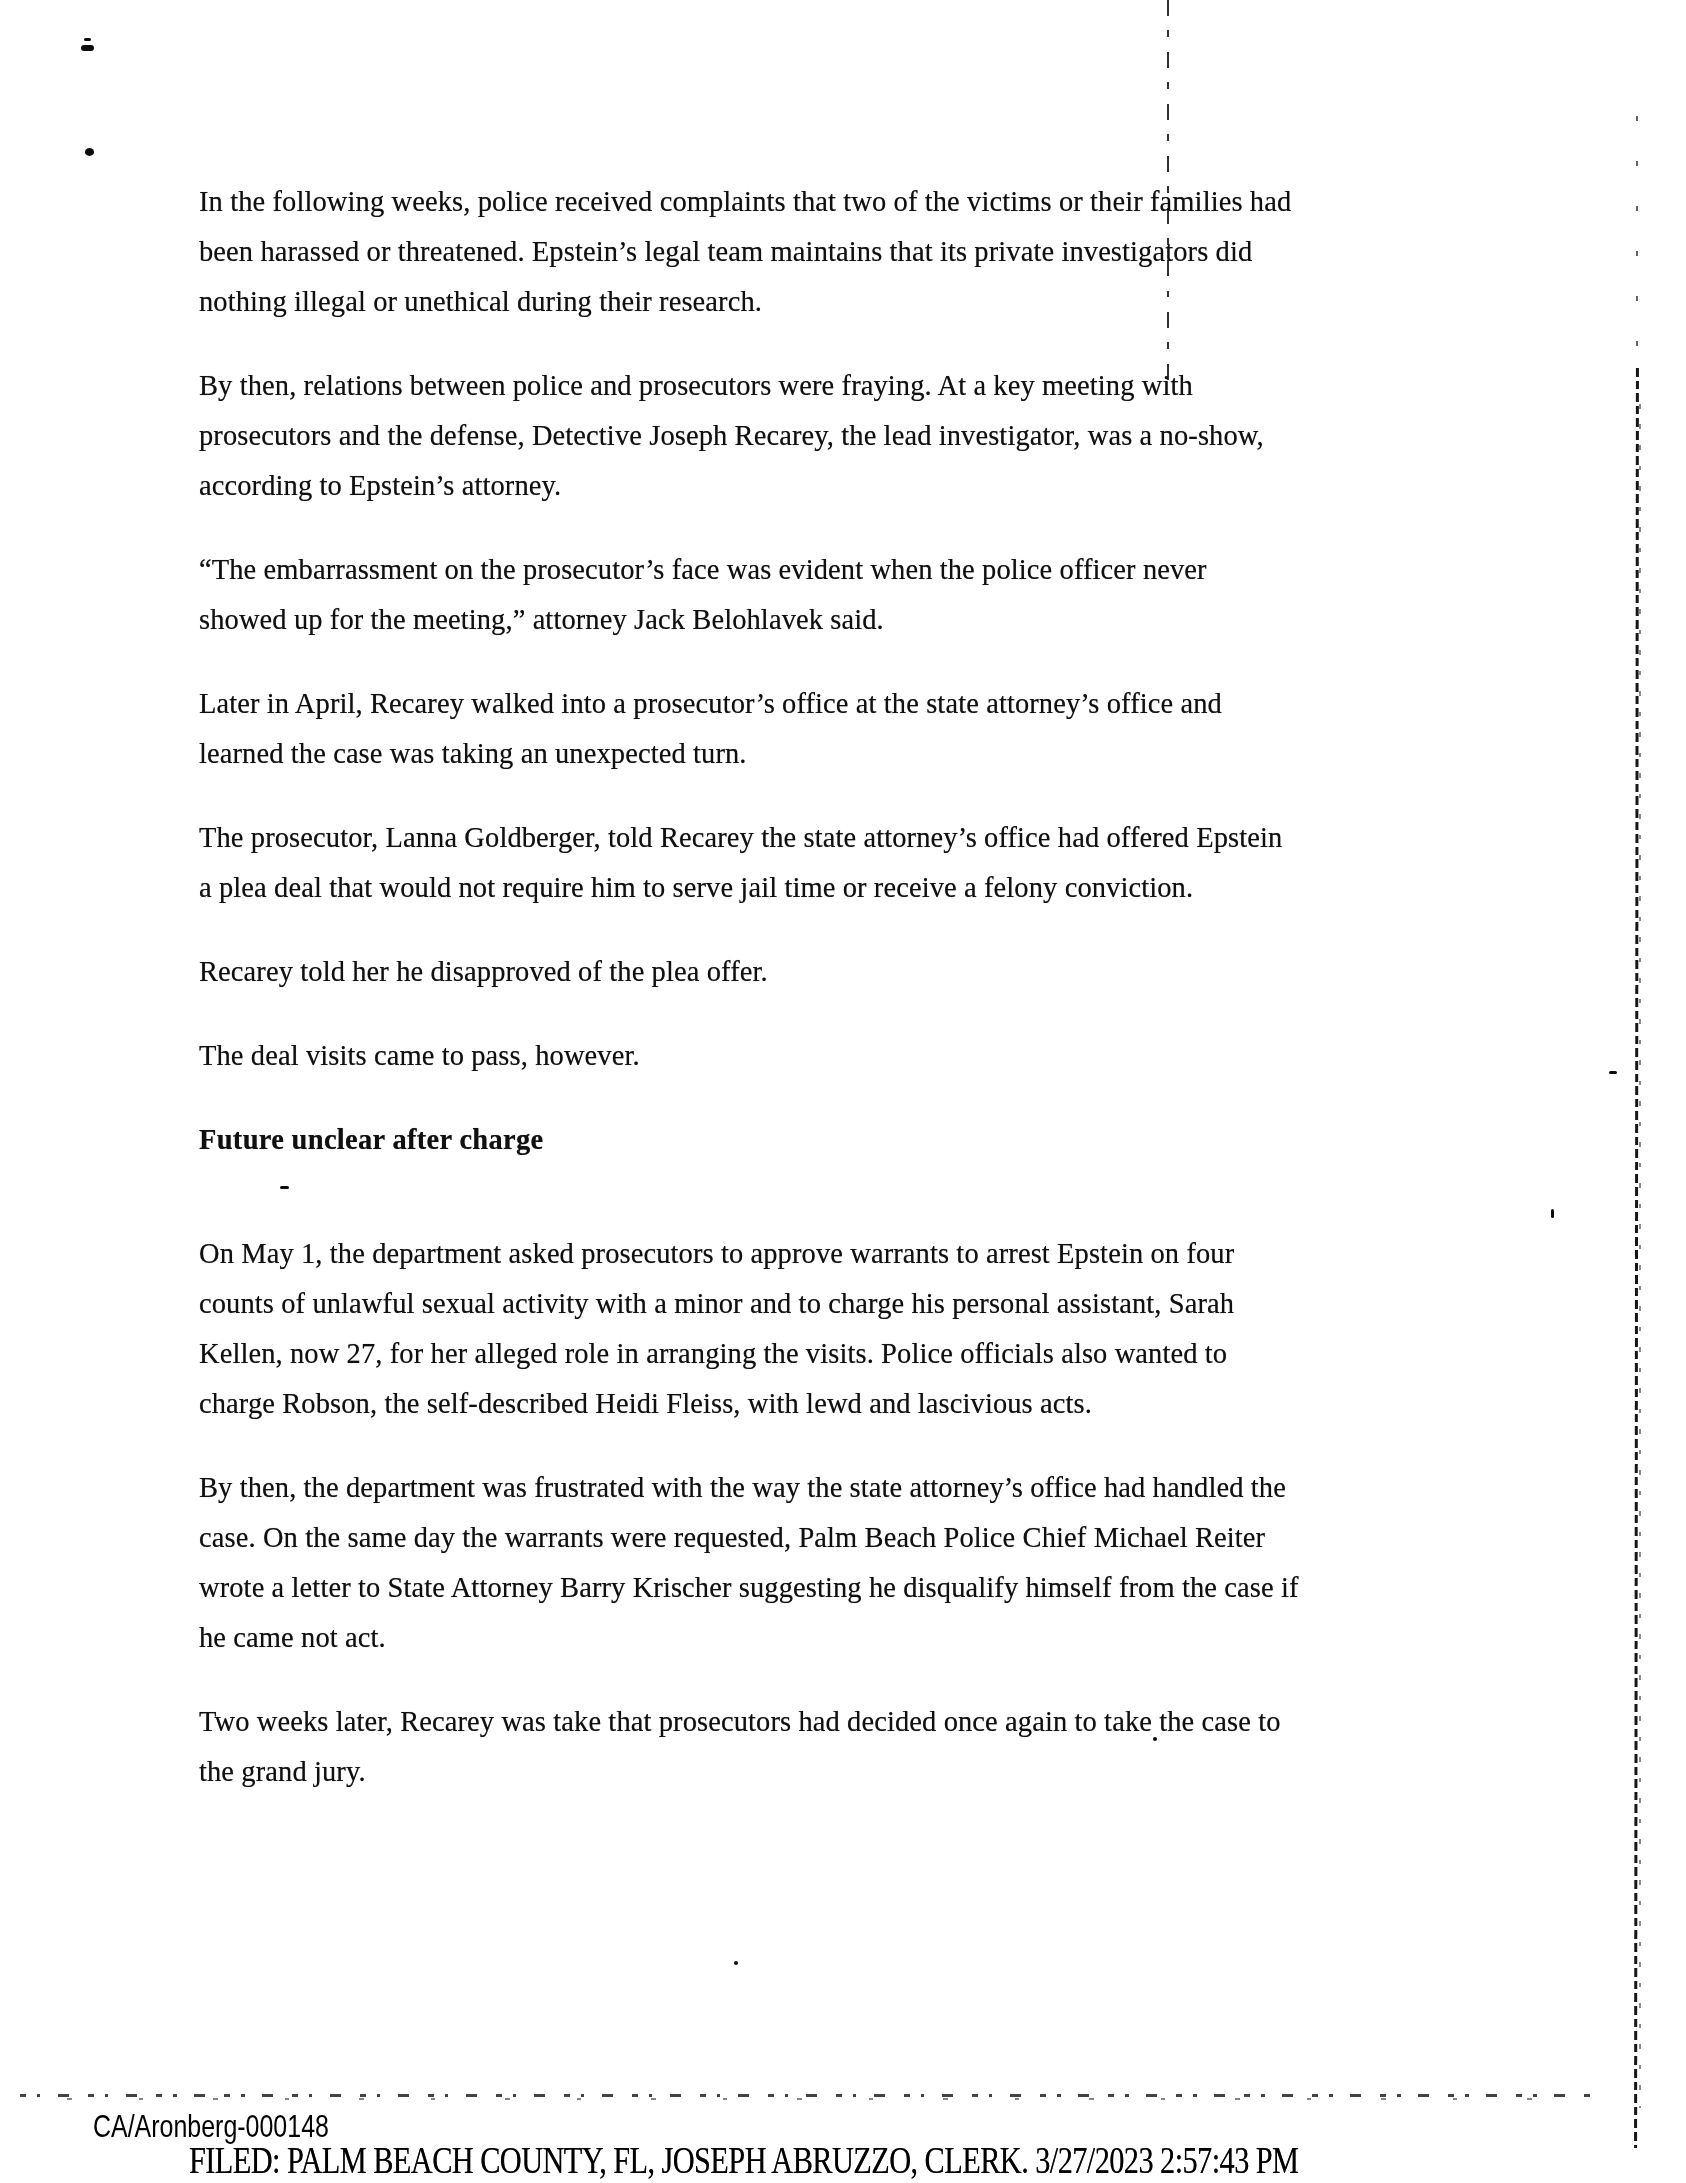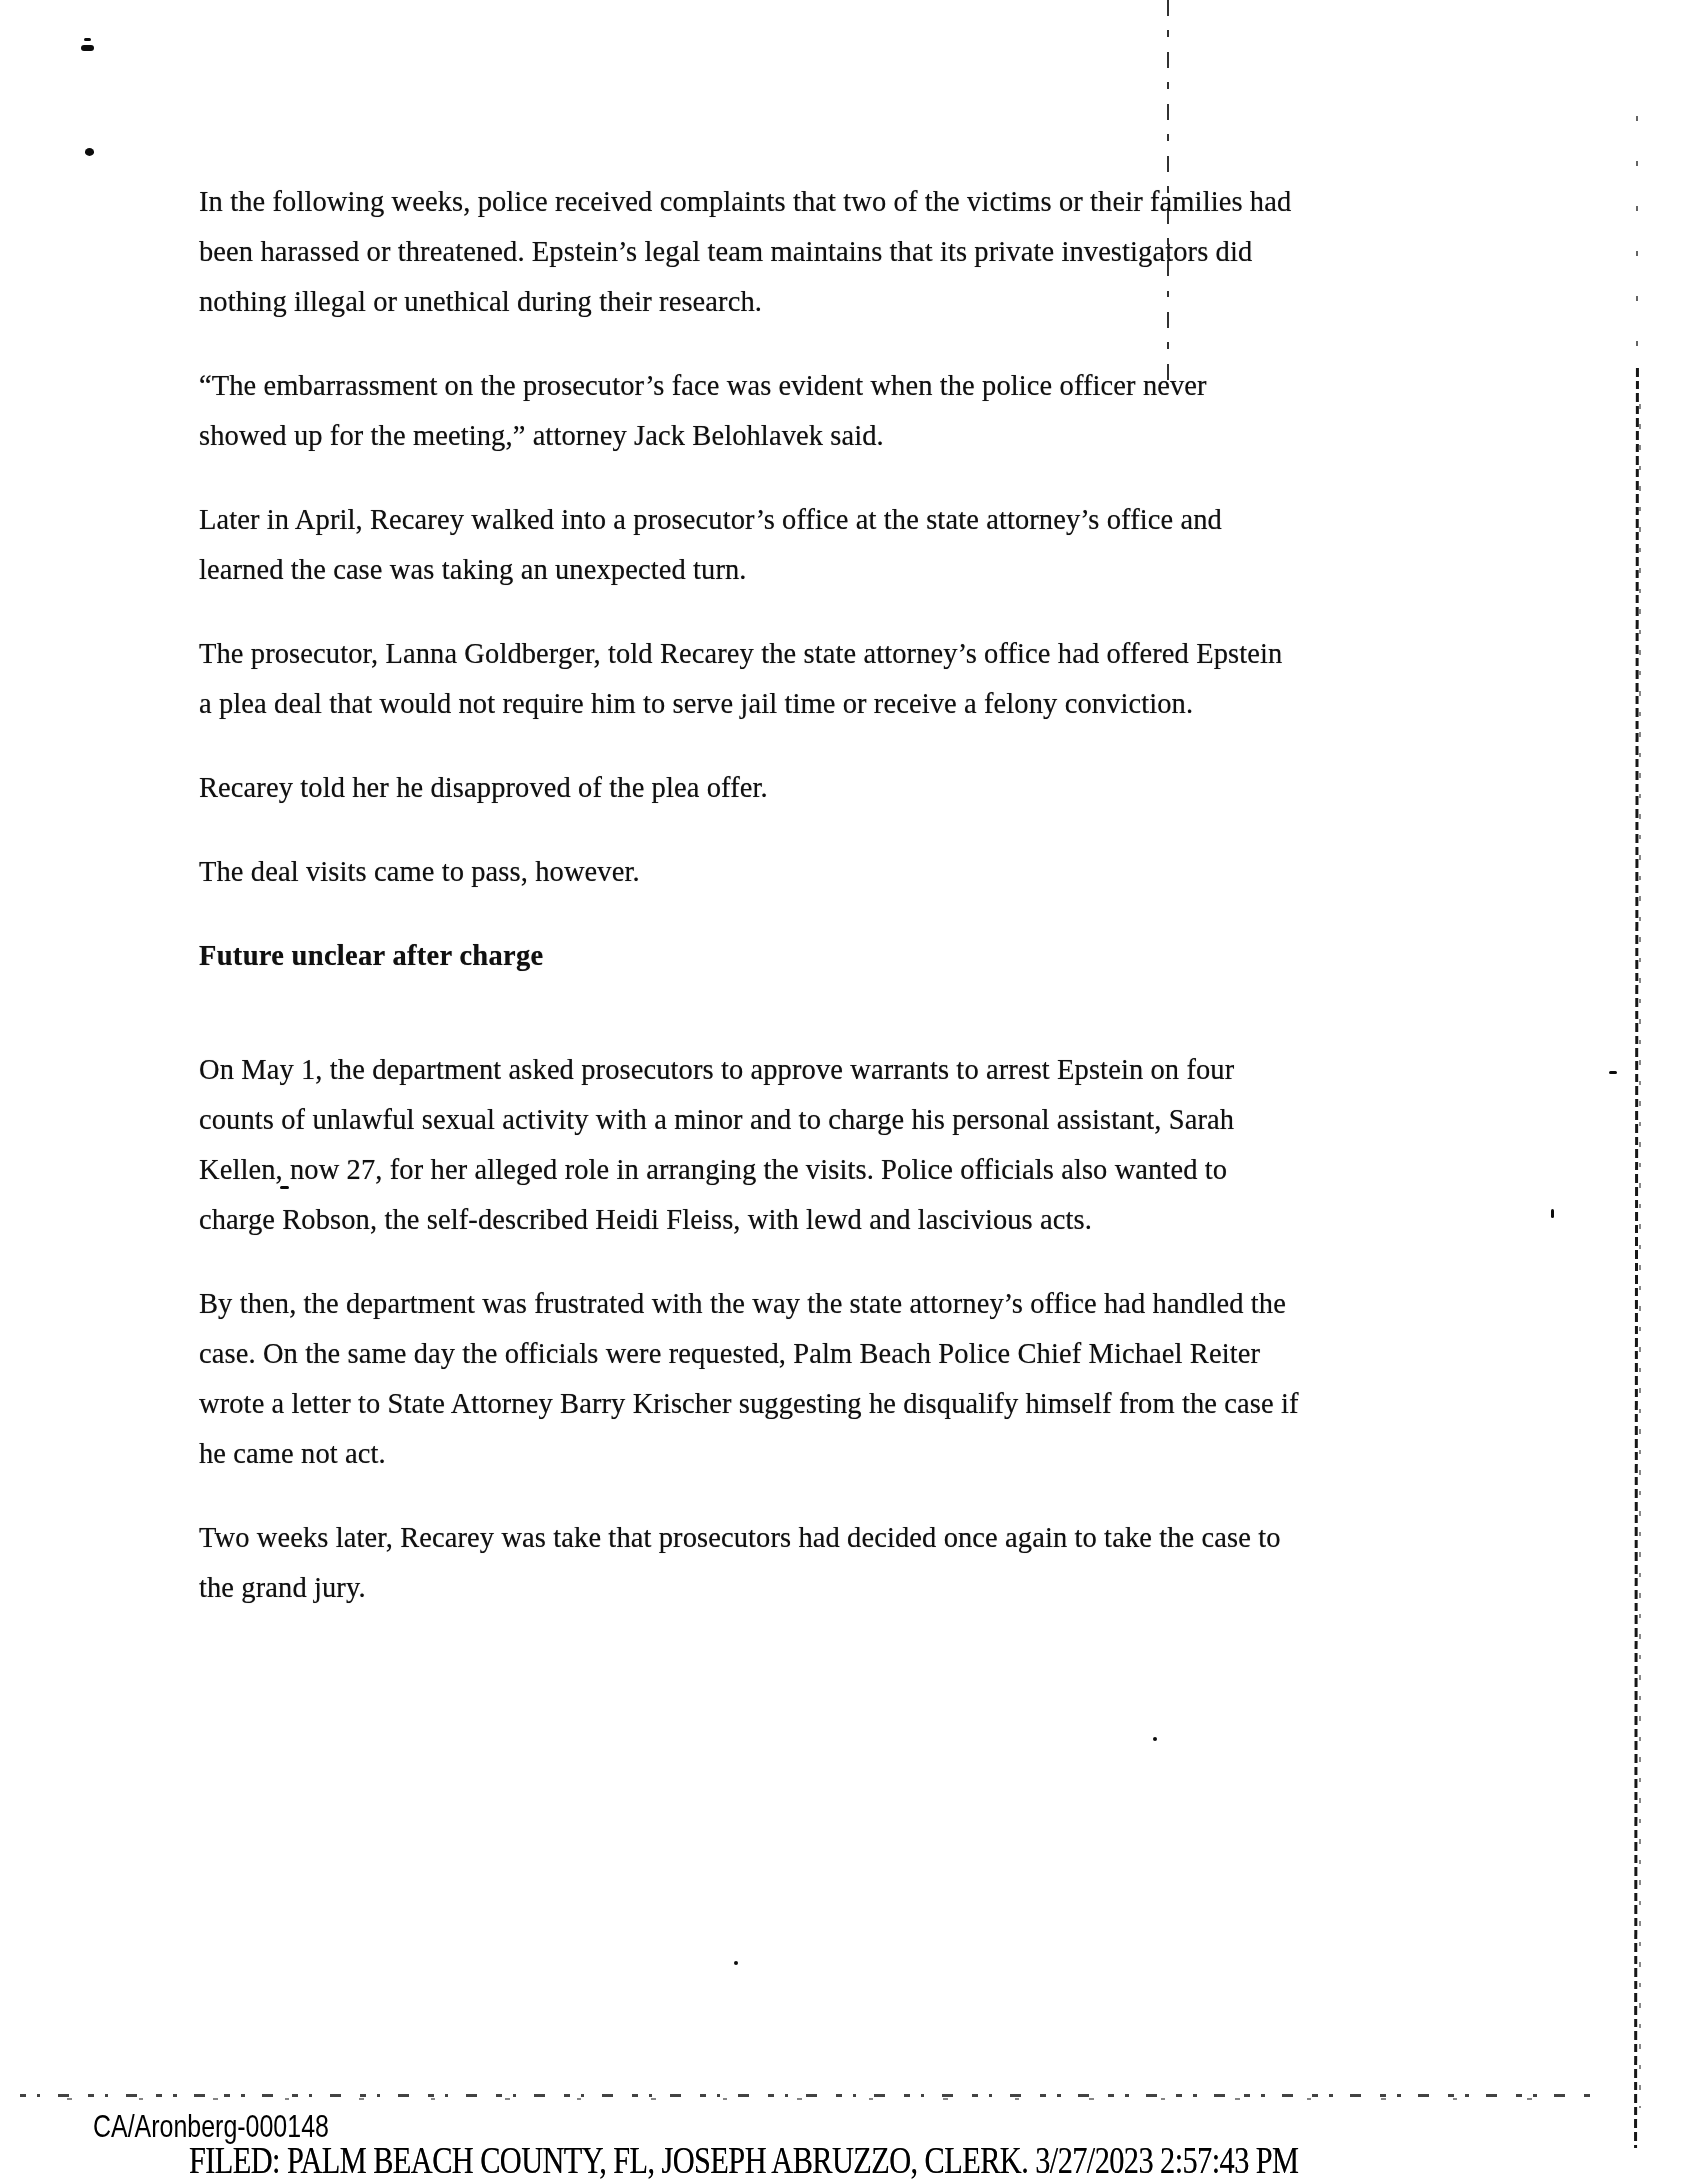--- a/index.html
+++ b/index.html
@@ -138,20 +138,25 @@
   <div class="speck" style="left:1153px; top:1737px; width:4px; height:4px; border-radius:50%;"></div>
   <div class="speck" style="left:734px; top:1961px; width:4px; height:4px; border-radius:50%;"></div>
 
   <div class="article">
       <div class="block paragraph">
         <div class="line">In the following weeks, police received complaints that two of the victims or their families had</div>
         <div class="line">been harassed or threatened. Epstein’s legal team maintains that its private investigators did</div>
         <div class="line">nothing illegal or unethical during their research.</div>
       </div>
       <div class="block paragraph">
+        <div class="line">By then, relations between police and prosecutors were fraying. At a key meeting with</div>
+        <div class="line">prosecutors and the defense, Detective Joseph Recarey, the lead investigator, was a no-show,</div>
+        <div class="line">according to Epstein’s attorney.</div>
+      </div>
+      <div class="block paragraph">
         <div class="line">“The embarrassment on the prosecutor’s face was evident when the police officer never</div>
         <div class="line">showed up for the meeting,” attorney Jack Belohlavek said.</div>
       </div>
       <div class="block paragraph">
         <div class="line">Later in April, Recarey walked into a prosecutor’s office at the state attorney’s office and</div>
         <div class="line">learned the case was taking an unexpected turn.</div>
       </div>
       <div class="block paragraph">
         <div class="line">The prosecutor, Lanna Goldberger, told Recarey the state attorney’s office had offered Epstein</div>
         <div class="line">a plea deal that would not require him to serve jail time or receive a felony conviction.</div>
@@ -166,21 +171,21 @@
         <div class="line">Future unclear after charge</div>
       </div>
       <div class="block paragraph">
         <div class="line">On May 1, the department asked prosecutors to approve warrants to arrest Epstein on four</div>
         <div class="line">counts of unlawful sexual activity with a minor and to charge his personal assistant, Sarah</div>
         <div class="line">Kellen, now 27, for her alleged role in arranging the visits. Police officials also wanted to</div>
         <div class="line">charge Robson, the self-described Heidi Fleiss, with lewd and lascivious acts.</div>
       </div>
       <div class="block paragraph">
         <div class="line">By then, the department was frustrated with the way the state attorney’s office had handled the</div>
-        <div class="line">case. On the same day the officials were requested, Palm Beach Police Chief Michael Reiter</div>
+        <div class="line">case. On the same day the warrants were requested, Palm Beach Police Chief Michael Reiter</div>
         <div class="line">wrote a letter to State Attorney Barry Krischer suggesting he disqualify himself from the case if</div>
         <div class="line">he came not act.</div>
       </div>
       <div class="block paragraph">
         <div class="line">Two weeks later, Recarey was take that prosecutors had decided once again to take the case to</div>
         <div class="line">the grand jury.</div>
       </div>
     </div>
 
   <div class="bates">CA/Aronberg-000148</div>

